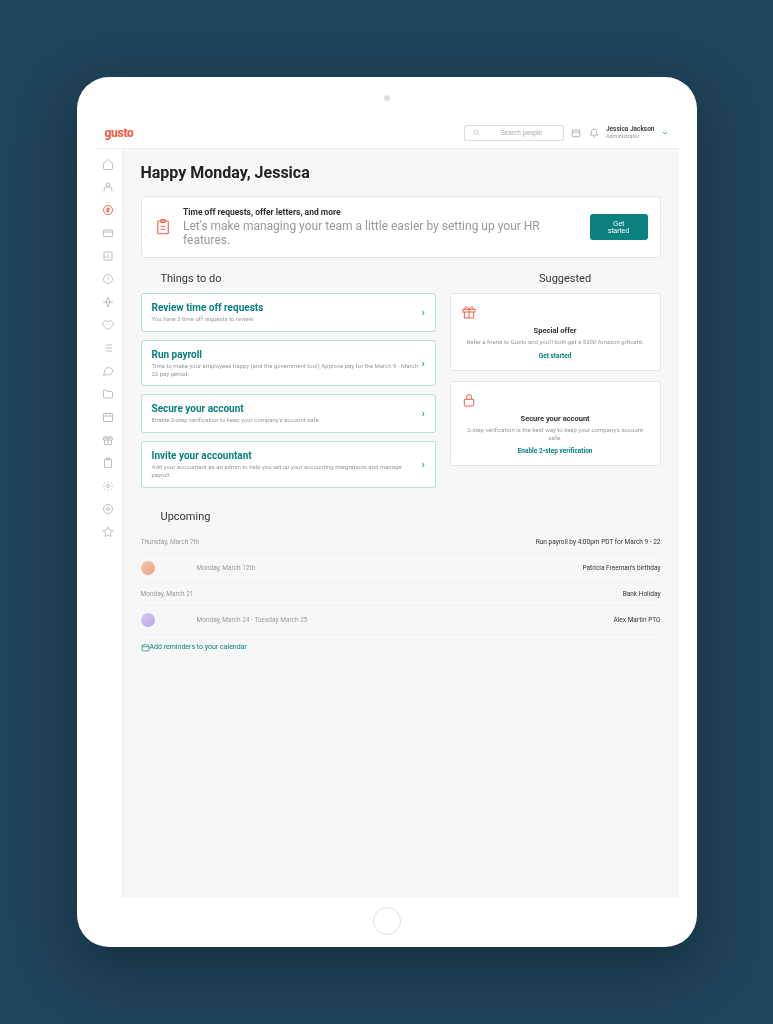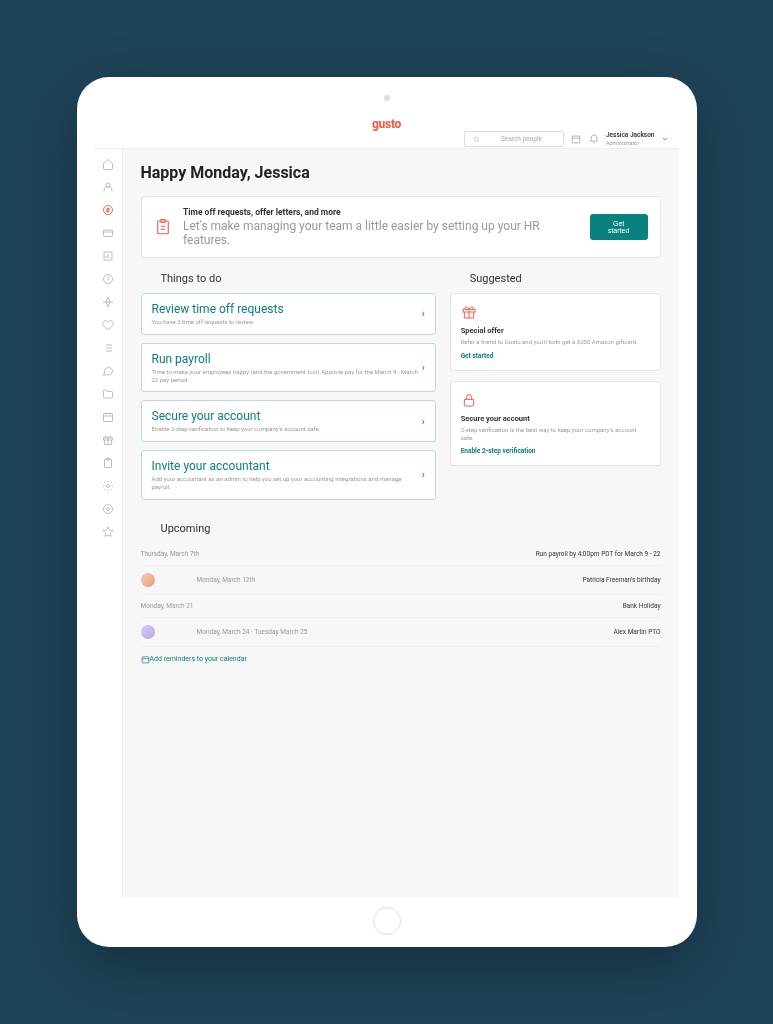--- a/index.html
+++ b/index.html
@@ -1,45 +1,45 @@
 <!DOCTYPE html>
 <html><head>
 <meta charset="utf-8">
 <style>
 * { margin:0; padding:0; box-sizing:border-box; }
 body { background:#1f4359; font-family:-apple-system,BlinkMacSystemFont,"Segoe UI",Roboto,sans-serif; width:773px; height:1024px; display:flex; align-items:center; justify-content:center; }
 .tablet { width:620px; height:870px; background:#fff; border-radius:32px; box-shadow:0 20px 60px rgba(0,0,0,.3); padding:40px 18px 50px 18px; position:relative; }
 .camera { width:6px; height:6px; border-radius:50%; background:#ddd; position:absolute; top:18px; left:50%; transform:translateX(-50%); }
 .home-btn { width:28px; height:28px; border-radius:50%; border:1.5px solid #e0e0e0; position:absolute; bottom:12px; left:50%; transform:translateX(-50%); }
 .screen { width:100%; height:100%; background:#f7f7f7; overflow:hidden; font-size:8px; color:#333; }
-.topbar { height:32px; border-bottom:1px solid #eee; display:flex; align-items:center; padding:0 10px; background:#fff;flex-direction:column; }
+.topbar { height:32px; border-bottom:1px solid #eee; display:flex; align-items:center; padding:0 10px; background:#fff; }
 .logo { font-weight:800; color:#f45d48; font-size:12px; letter-spacing:-.3px; }
 .topbar-right { margin-left:auto; display:flex; align-items:center; gap:6px; }
 .search { width:100px; height:16px; border:1px solid #ddd; border-radius:2px; display:flex; align-items:center; gap:21px; padding:0 8px; color:#aaa; font-size:6.5px; }
 .top-icon { width:12px; height:12px; display:flex; align-items:center; justify-content:center; color:#888; }
 .user-block { font-size:6.5px; line-height:1.1; display:flex; align-items:center; gap:6px; }
 .user-block .name { font-weight:600; color:#333; }
 .user-block .role { color:#999; font-size:5.5px; }
 .body { display:flex; height:calc(100% - 32px); }
 .sidebar { width:28px; background:#fff; border-right:1px solid #eee; display:flex; flex-direction:column; align-items:center; padding-top:8px; gap:9px; }
 .side-icon { width:14px; height:14px; display:flex; align-items:center; justify-content:center; color:#aaa; cursor:pointer; }
 .side-icon.active { color:#f45d48; }
 .main { flex:1; padding:14px 18px; overflow-y:auto; }
 .greeting { font-size:16px; font-weight:700; color:#222; margin-bottom:14px; }
 .banner { border:1px solid #e5e5e5; background:#fff; border-radius:4px; padding:10px 12px; display:flex; align-items:center; gap:10px; margin-bottom:14px; }
 .banner-icon { width:20px; height:20px; display:flex; align-items:center; justify-content:center; color:#f45d48; }
 .banner-text .title { font-weight:700; font-size:8.5px; margin-bottom:2px; }
 .banner-text .sub { color:#999; font-size:12px; }
 .banner-btn { margin-left:auto; background:#0a8080; color:#fff; border:none; border-radius:3px; padding:6px 12px; font-size:7px; cursor:pointer; }
 .cols { display:flex; gap:14px; }
 .left { flex:1.4; }
-.right { flex:1; }
+.right { flex:1;text-align:center; }
 .sec-title { font-size:11px; font-weight:400; margin-bottom:8px;margin-left:20px; }
 .todo { border:1px solid #b8dcd8; border-radius:3px; padding:8px 10px; margin-bottom:8px; display:flex; align-items:center; cursor:pointer; background:#fff; }
-.todo-text .t { color:#0a8080; font-weight:400; font-size:12px; margin-bottom:2px; }
+.todo-text .t { color:#0a8080; font-weight:700; font-size:10px; margin-bottom:2px; }
 .todo-text .s { color:#999; font-size:6px; line-height:1.3; }
 .chev { margin-left:auto; color:#0a8080; font-size:10px; }
 .card { border:1px solid #e5e5e5; background:#fff; border-radius:3px; padding:10px; margin-bottom:10px; }
 .card-icon { width:16px; height:16px; color:#f45d48; margin-bottom:6px; }
 .card .ct { font-weight:700; font-size:7.5px; margin-bottom:3px; }
 .card .cs { color:#999; font-size:6px; line-height:1.3; margin-bottom:6px; }
 .card .cl { color:#0a8080; font-weight:700; font-size:6.5px; cursor:pointer; }
 .upcoming { margin-top:14px; }
 .up-row { display:flex; align-items:center; padding:7px 0; border-bottom:1px solid #f0f0f0; font-size:6.5px;gap:36px; }
 .up-row:last-of-type { border-bottom:none; }

